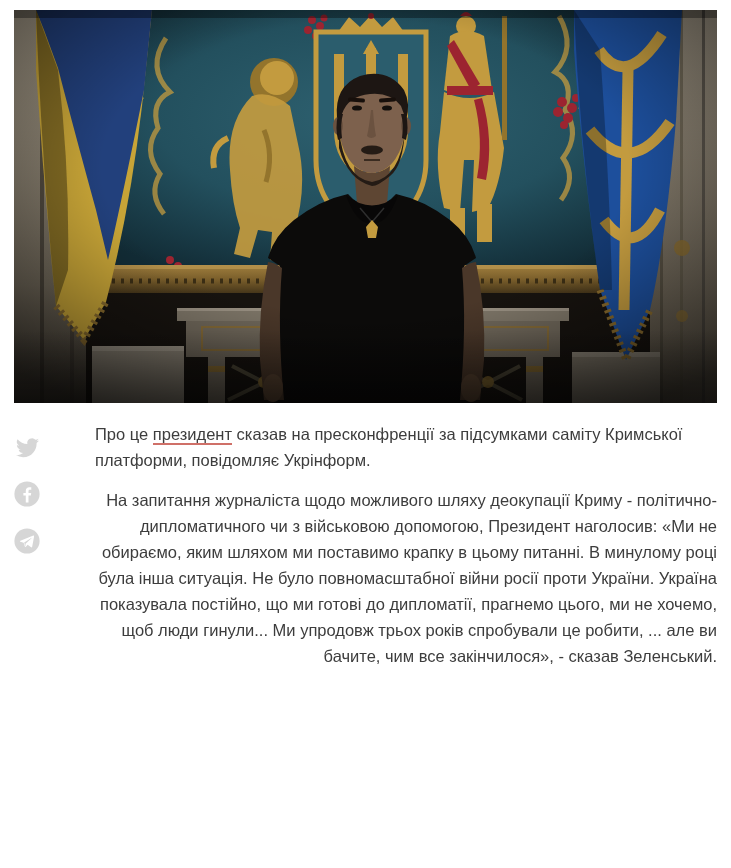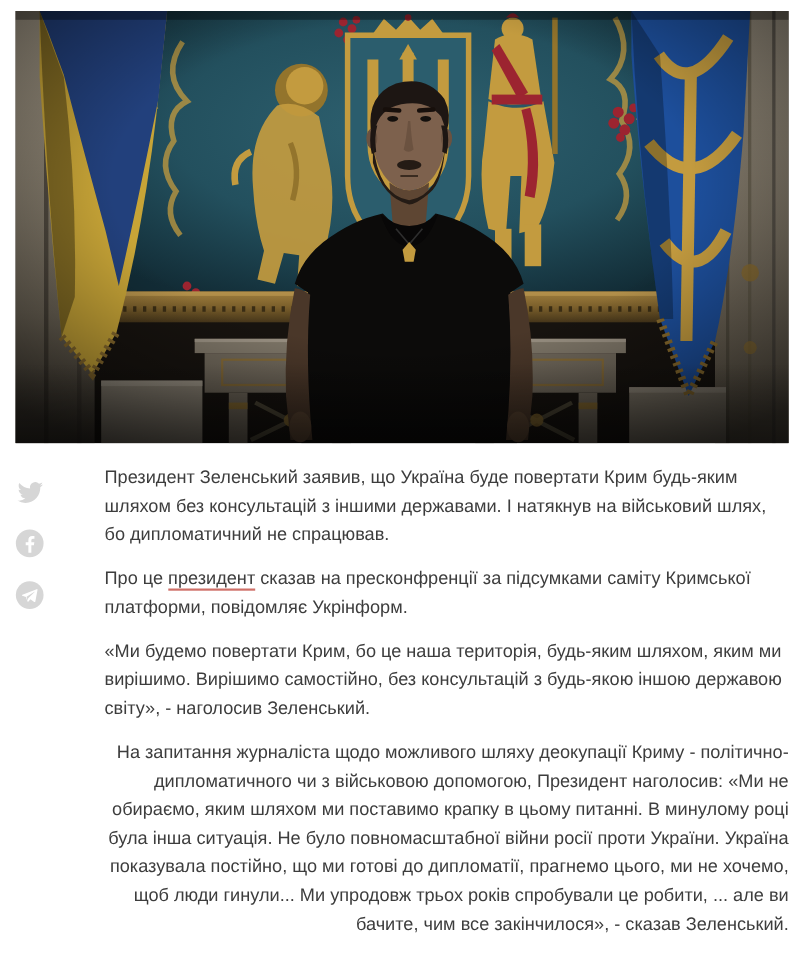--- a/index.html
+++ b/index.html
@@ -272,19 +272,17 @@
     </button>
     <button class="share-btn" aria-label="Share on Telegram">
       <svg viewBox="0 0 30 30">
         <circle cx="15" cy="15" r="13.5" fill="var(--icon,#d6d6d6)"></circle>
         <path fill="#ffffff" d="M21.8 9.2 7.9 14.6c-.6.2-.6.9 0 1.1l3.5 1.1 1.3 4.2c.2.5.8.6 1.1.2l1.9-2.2 3.7 2.7c.4.3 1 .1 1.1-.4l2.1-11.2c.1-.6-.4-1.1-.8-.9zM12 16.6l7.6-4.8c.2-.1.4.1.2.3l-6.3 5.9-.3 2.8z"></path>
       </svg>
     </button>
   </div>
 
   <div class="article">
-    <p>Президент Зеленський заявив, що Україна буде повертати Крим будь-яким шляхом без консультацій з іншими державами. І натякнув на військовий шлях, бо дипломатичний не спрацював.</p>
     <p><span>Про це </span><a class="inline-link">президент</a><span> сказав на пресконфренції за підсумками саміту Кримської платформи, повідомляє Укрінформ.</span></p>
-    <p>«Ми будемо повертати Крим, бо це наша територія, будь-яким шляхом, яким ми вирішимо. Вирішимо самостійно, без консультацій з будь-якою іншою державою світу», - наголосив Зеленський.</p>
     <p>На запитання журналіста щодо можливого шляху деокупації Криму - політично-дипломатичного чи з військовою допомогою, Президент наголосив: «Ми не обираємо, яким шляхом ми поставимо крапку в цьому питанні. В минулому році була інша ситуація. Не було повномасштабної війни росії проти України. Україна показувала постійно, що ми готові до дипломатії, прагнемо цього, ми не хочемо, щоб люди гинули... Ми упродовж трьох років спробували це робити, ... але ви бачите, чим все закінчилося», - сказав Зеленський.</p>
   </div>
 
 </div>
 
 </body></html>

